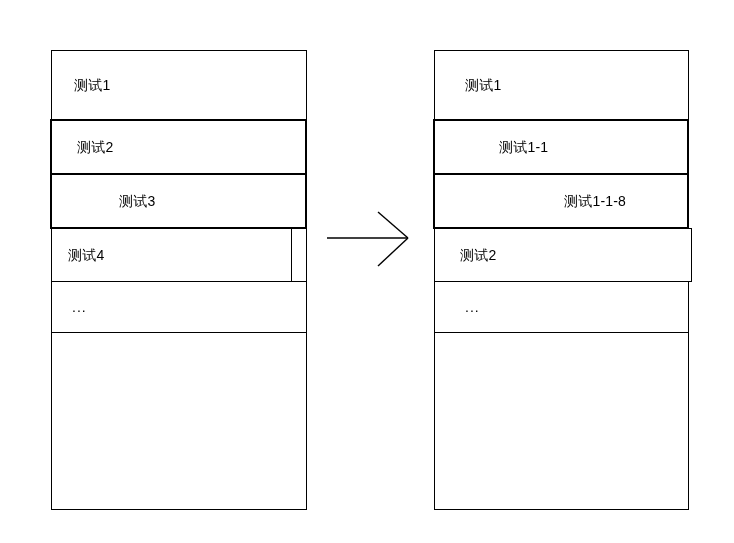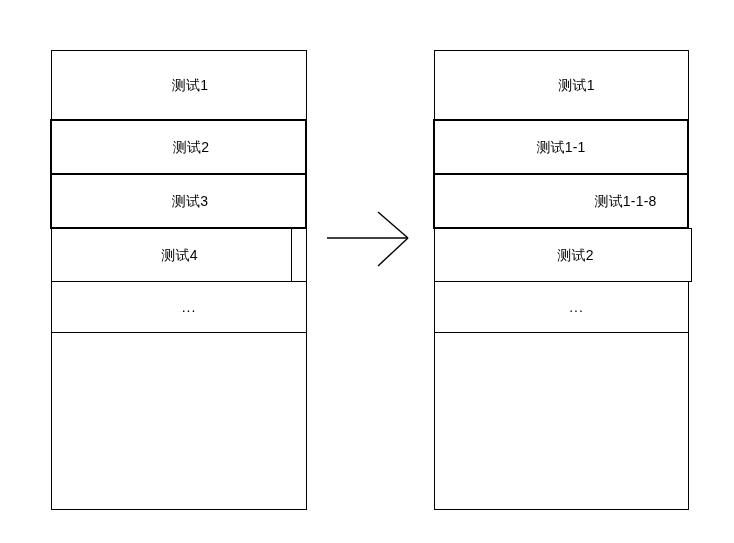--- a/index.html
+++ b/index.html
@@ -37,21 +37,20 @@
 
   
   .row {
     position: absolute;
     box-sizing: border-box;
     background: #ffffff;
     border: 1px solid #000000;
     display: flex;
     align-items: center;
     white-space: nowrap;
-    justify-content: center;
   }
   .row.thick {
     border-width: 2px;
   }
   .row-label {
     font-size: 14px;
     line-height: 1;
     letter-spacing: 0.2px;
   }
   .row-label.ellipsis {
@@ -76,21 +75,21 @@
   <div class="panel left"></div>
 
   <div class="row" style="left:51px; top:50px; width:256px; height:70px;">
     <span class="row-label" style="margin-left:22px;">测试1</span>
   </div>
 
   <div class="row thick" style="left:50px; top:119px; width:257px; height:56px;">
     <span class="row-label" style="margin-left:25px;">测试2</span>
   </div>
 
-  <div class="row thick" style="left:50px; top:173px; width:257px; height:56px;">
+  <div class="row thick" style="left:50px; top:173px; width:257px; height:56px;padding-left:44px;">
     <span class="row-label" style="margin-left:23px;">测试3</span>
   </div>
 
   <div class="row" style="left:51px; top:228px; width:241px; height:54px;">
     <span class="row-label" style="margin-left:16px;">测试4</span>
   </div>
 
   <div class="row" style="left:51px; top:281px; width:256px; height:52px;">
     <span class="row-label ellipsis" style="margin-left:20px;">...</span>
   </div>
@@ -101,21 +100,21 @@
     <line x1="90" y1="38" x2="60" y2="66" stroke="#000000" stroke-width="1.4"></line>
   </svg>
 
   <div class="panel right"></div>
 
   <div class="row" style="left:434px; top:50px; width:255px; height:70px;">
     <span class="row-label" style="margin-left:30px;">测试1</span>
   </div>
 
   <div class="row thick" style="left:433px; top:119px; width:256px; height:56px;">
-    <span class="row-label" style="">测试1-1</span>
+    <span class="row-label" style="margin-left:64px;">测试1-1</span>
   </div>
 
   <div class="row thick" style="left:433px; top:173px; width:256px; height:56px;">
     <span class="row-label" style="margin-left:129px;">测试1-1-8</span>
   </div>
 
   <div class="row" style="left:434px; top:228px; width:258px; height:54px;">
     <span class="row-label" style="margin-left:25px;">测试2</span>
   </div>
 

